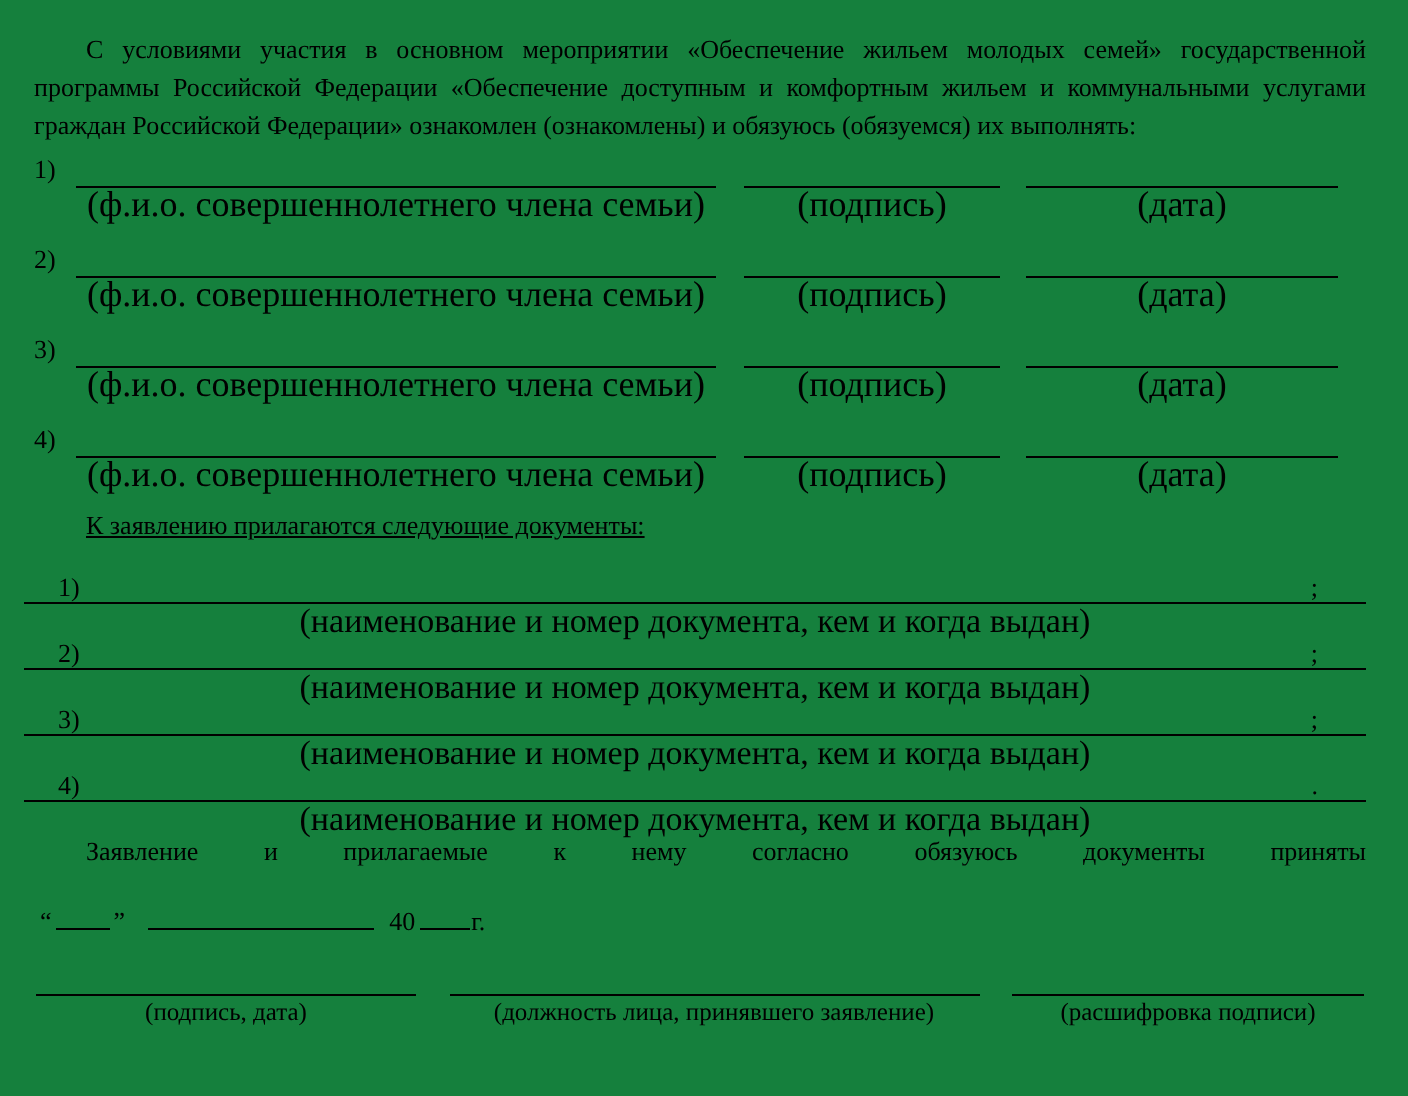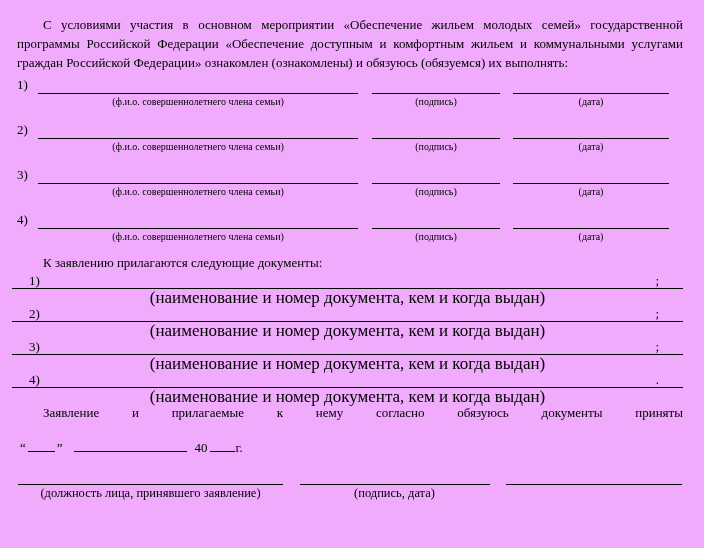--- a/index.html
+++ b/index.html
@@ -2,21 +2,21 @@
 <html><head>
 <meta charset="utf-8">
 <style>
   html, body { margin: 0; padding: 0; background: #ffffff; }
   .page {
     position: relative;
     width: 704px;
     height: 548px;
     box-sizing: border-box;
     padding: 15px 21px 0 17px;
-    background: #f0abfc;
+    background: #15803d;
     color: #000;
     font-family: "Liberation Serif", serif;
     font-size: 13px;
     overflow: hidden;
   }
   
   .intro {
     margin: 0 0 4px 0;
     text-align: justify;
     text-indent: 26px;
@@ -28,33 +28,34 @@
     width: 21px;
     height: 17px;
     line-height: 17px;
     align-self: flex-start;
     flex: 0 0 auto;
   }
   .field { display: flex; flex-direction: column; }
   .field .blank { height: 17px; border-bottom: 1px solid #000; }
   .field .cap {
     text-align: center;
-    font-size: 10px;
+    font-size: 18px;
     line-height: 14px;
     padding-top: 1px;
     white-space: nowrap;
   }
   .field.fio  { width: 320px; margin-right: 14px; }
   .field.sign { width: 128px; margin-right: 13px; }
   .field.date { width: 156px; }
   
   .docs-heading {
     text-indent: 26px;
     line-height: 14px;
-    margin-bottom: 3px;
+    margin-bottom: 16px;
+    text-decoration: underline;
   }
   
   .d-row { margin-left: -5px; margin-right: 0; }
   .d-line {
     height: 15px;
     border-bottom: 1px solid #000;
     display: flex;
     justify-content: space-between;
     align-items: flex-end;
   }
@@ -209,26 +210,27 @@
       <span class="d-term">.</span>
     </div>
     <div class="d-cap">(наименование и номер документа, кем и когда выдан)</div>
   </div>
 
   <div class="accepted">Заявление и прилагаемые к нему согласно обязуюсь документы приняты</div>
 
   <div class="date-line"><span>“</span><span class="blank day"></span><span>”</span><span class="blank month"></span><span>40</span><span class="blank year"></span><span>г.</span></div>
 
   <div class="sig-row">
+    <div class="sig s2">
+      <div class="blank"></div>
+      <div class="cap">(подпись, дата)</div>
+    </div>
     <div class="sig s1">
       <div class="blank"></div>
       <div class="cap">(должность лица, принявшего заявление)</div>
     </div>
-    <div class="sig s2">
-      <div class="blank"></div>
-      <div class="cap">(подпись, дата)</div>
-    </div>
     <div class="sig s3">
       <div class="blank"></div>
+      <div class="cap">(расшифровка подписи)</div>
     </div>
   </div>
 
 </div>
 
 </body></html>

